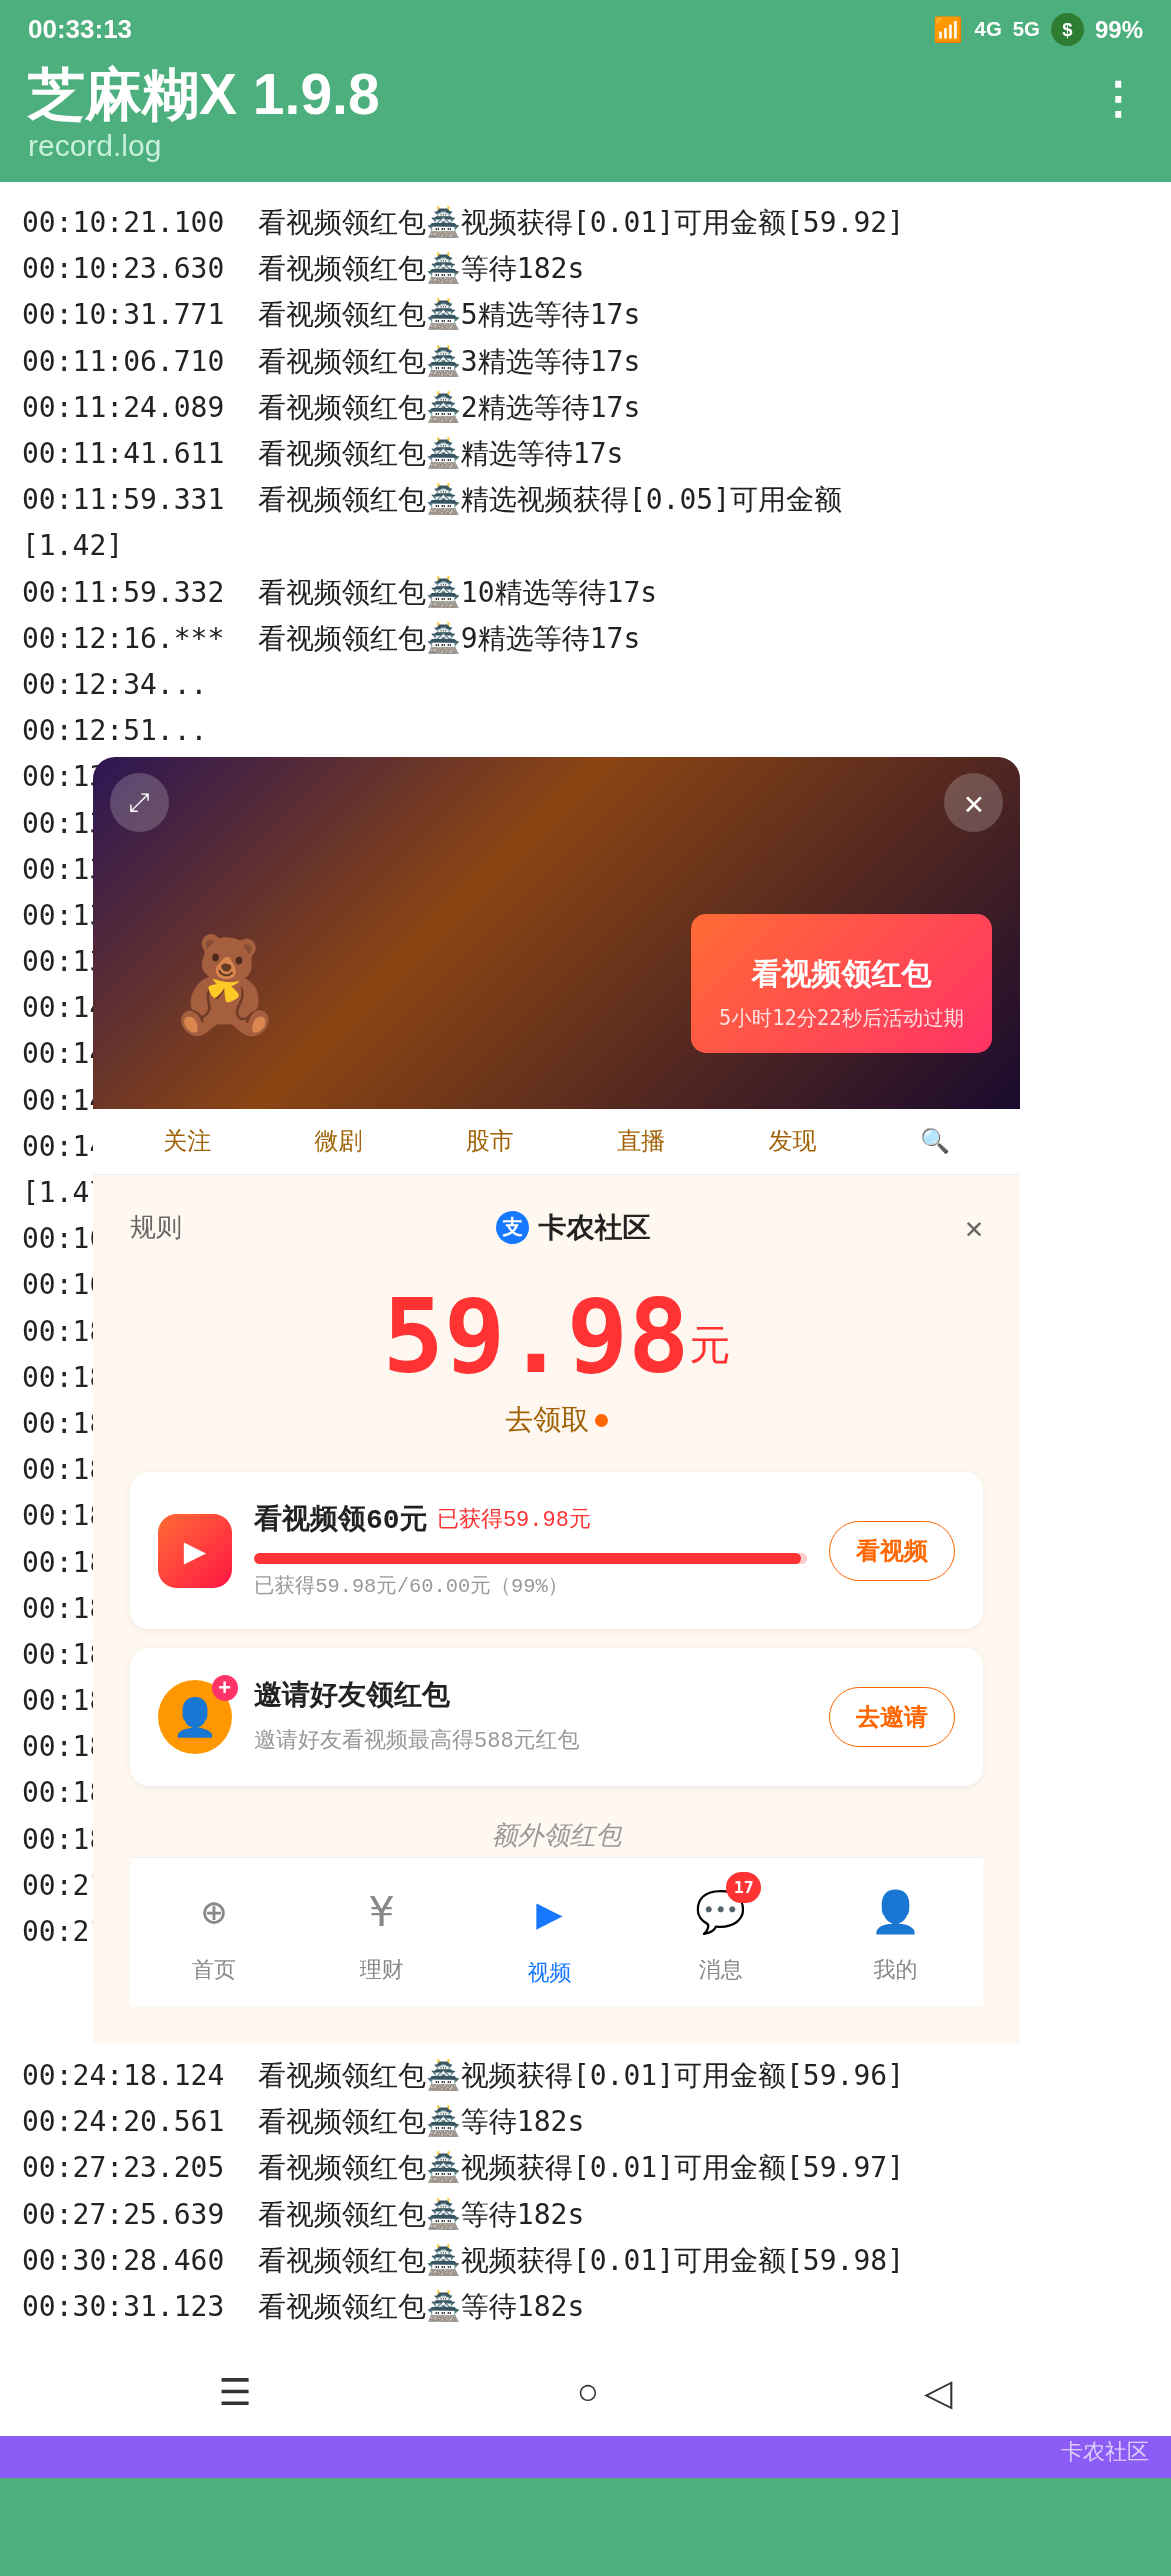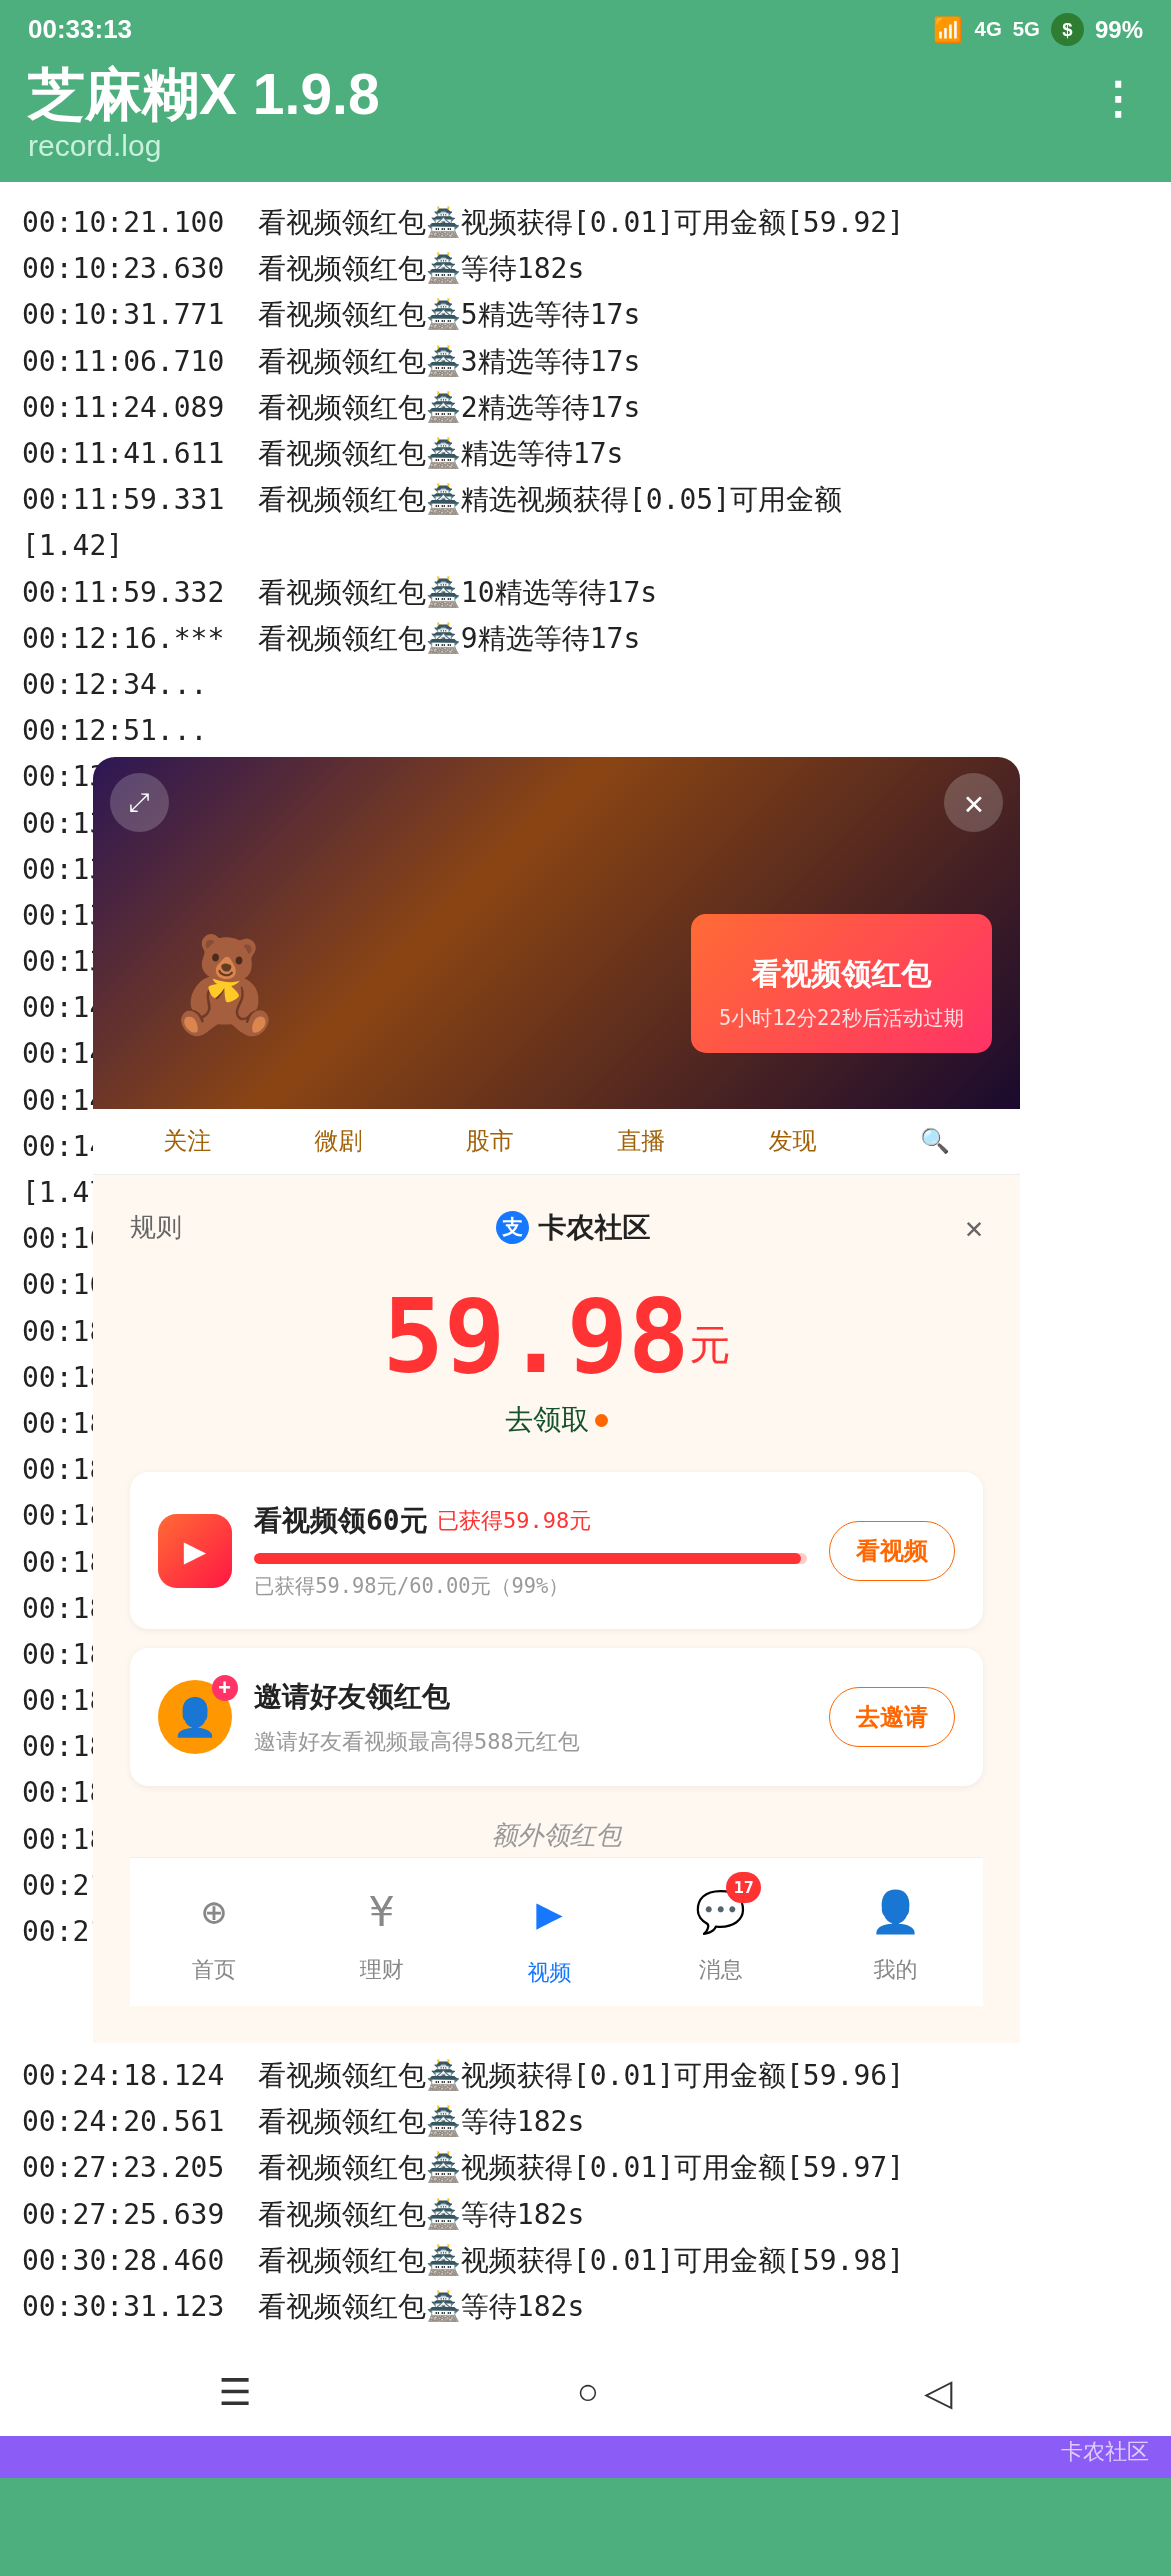--- a/index.html
+++ b/index.html
@@ -227,21 +227,21 @@
     .amount-unit {
       font-size: 41px;
       color: #ff3333;
       vertical-align: top;
       margin-top: 26px;
       display: inline-block;
     }
     .claim-link {
       text-align: center;
       font-size: 28px;
-      color: #14532d;
+      color: #a16207;
       margin-bottom: 28px;
       display: flex;
       align-items: center;
       justify-content: center;
       gap: 5.6px;
     }
     .claim-dot {
       width: 13px;
       height: 13px;
       background: #ff6600;
@@ -267,20 +267,21 @@
       border-radius: 18.5px;
       display: flex;
       align-items: center;
       justify-content: center;
       color: white;
       font-size: 37px;
       flex-shrink: 0;
     }
     .task-info {
       flex: 1;
+      font-family: Liberation Mono, monospace;
     }
     .task-title {
       font-size: 28px;
       font-weight: bold;
       color: #222;
       display: flex;
       align-items: center;
       gap: 9.3px;
     }
     .task-earned {

